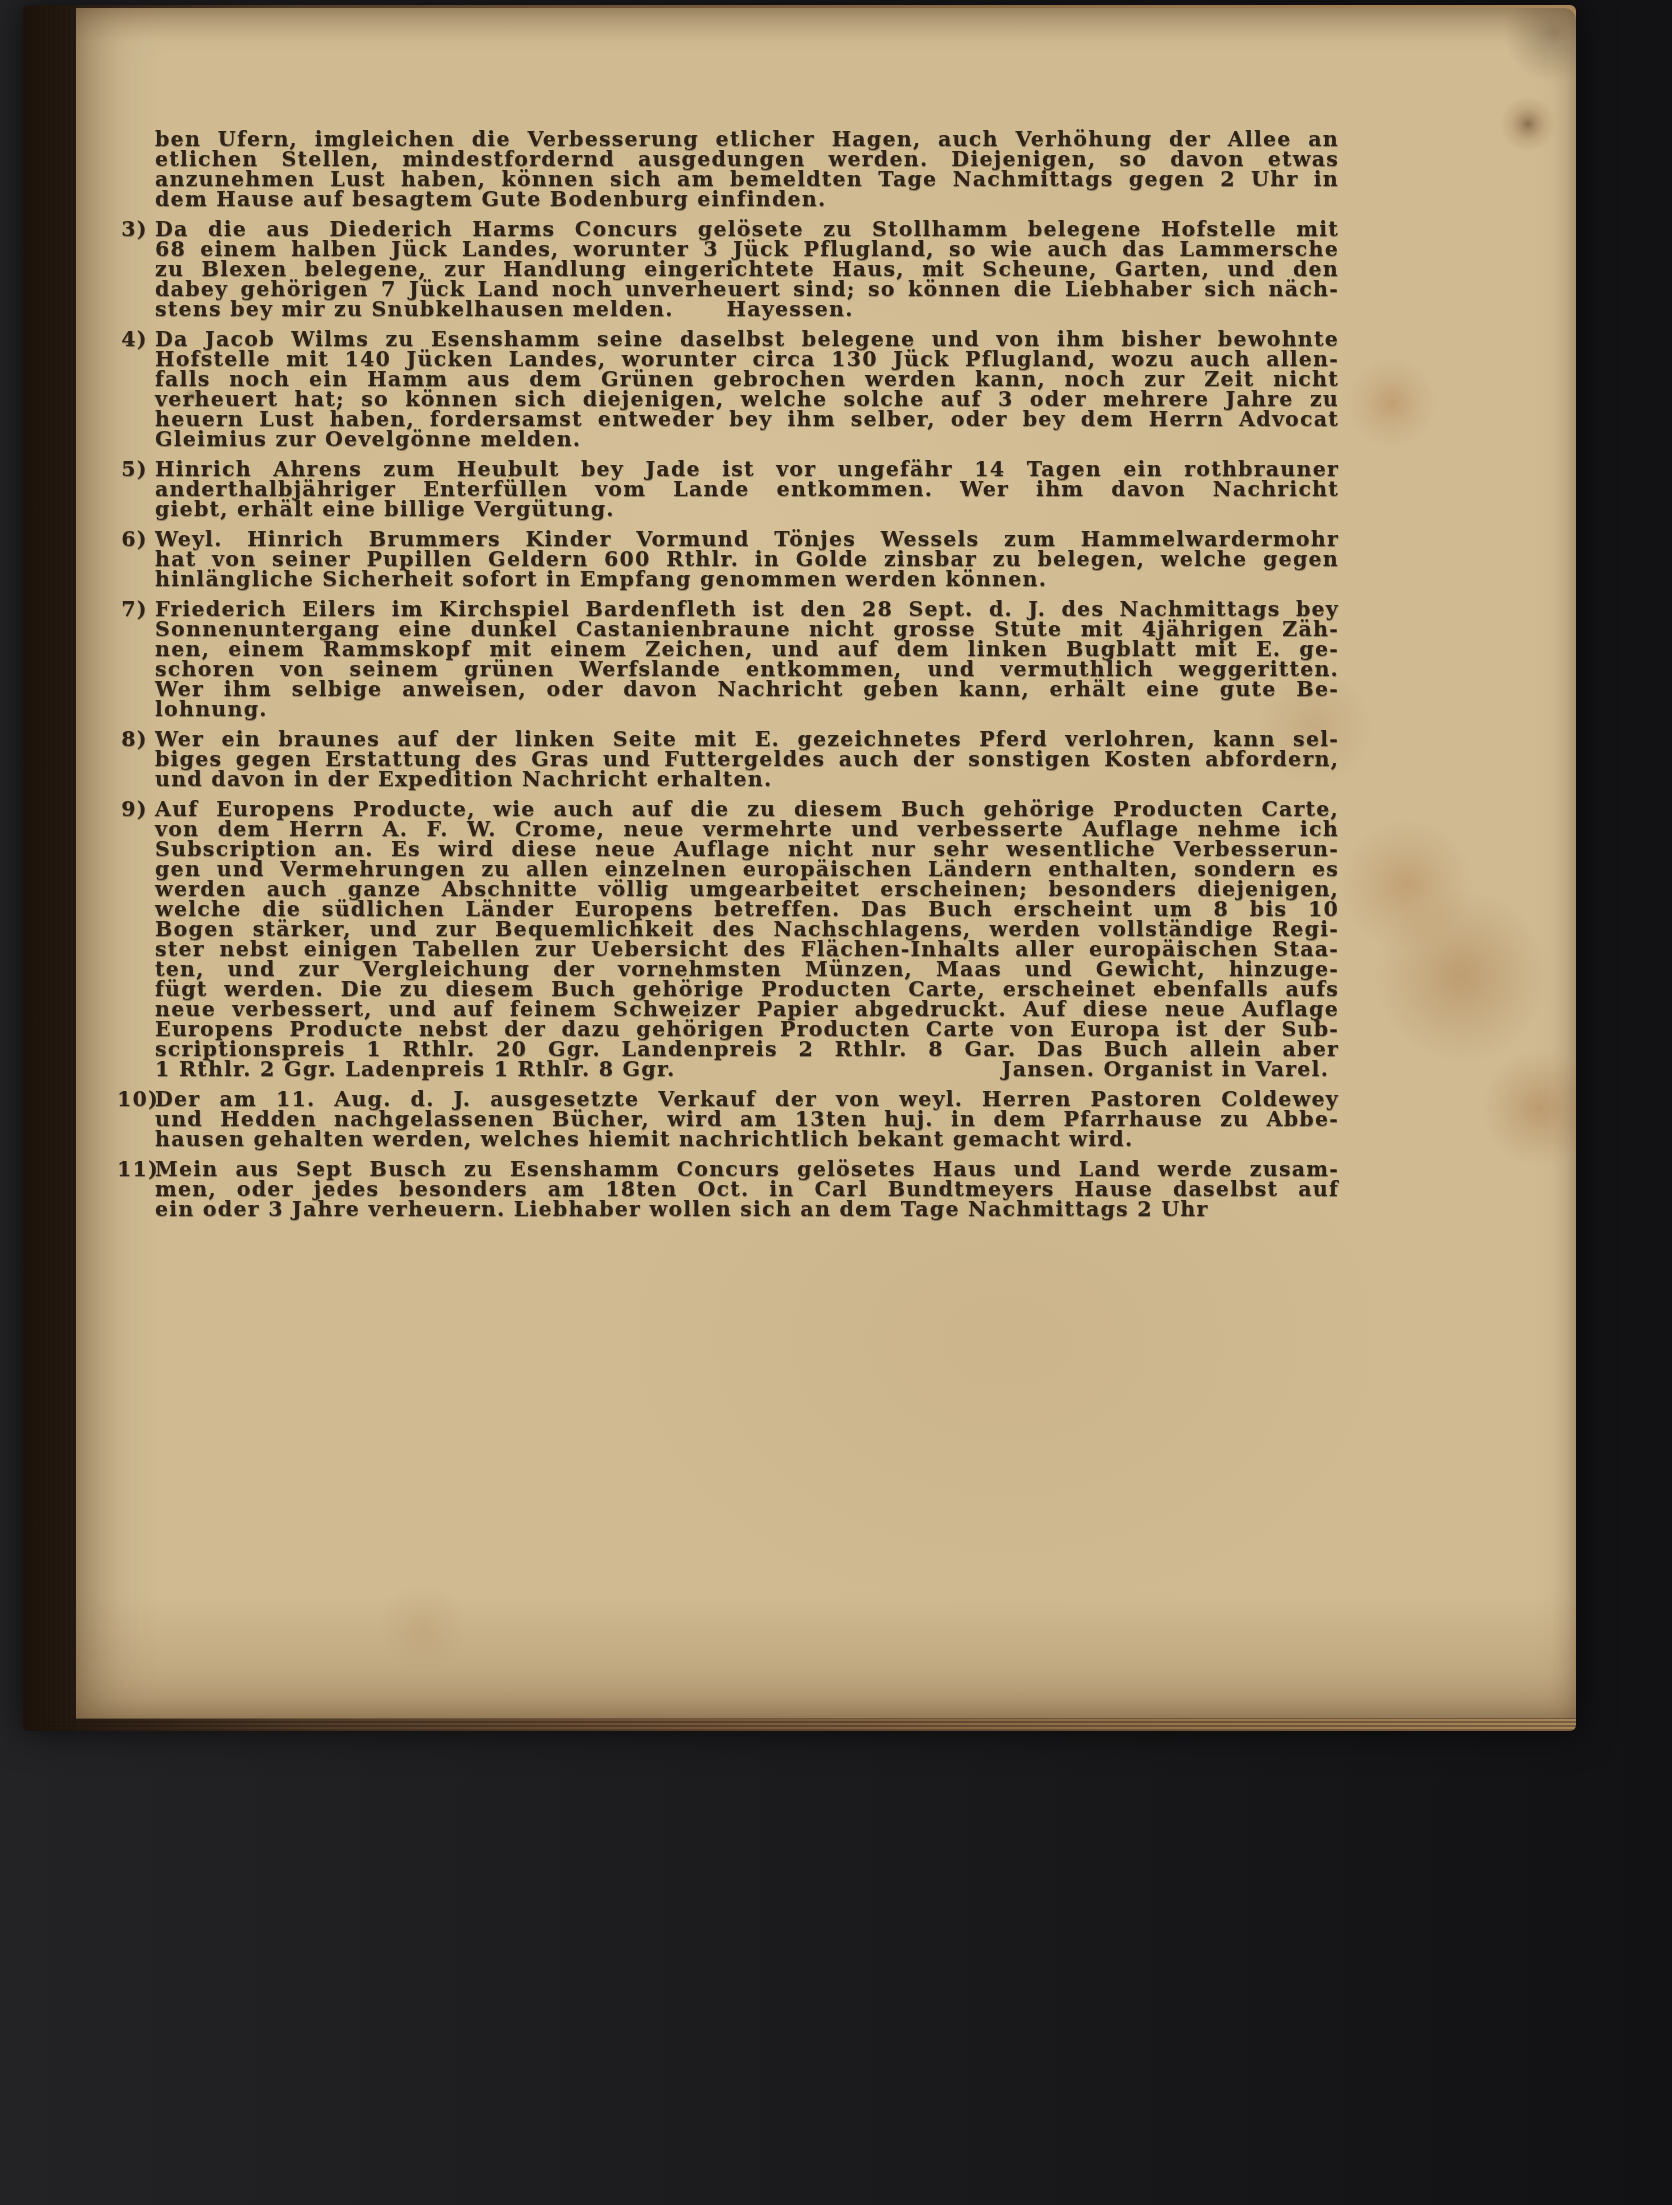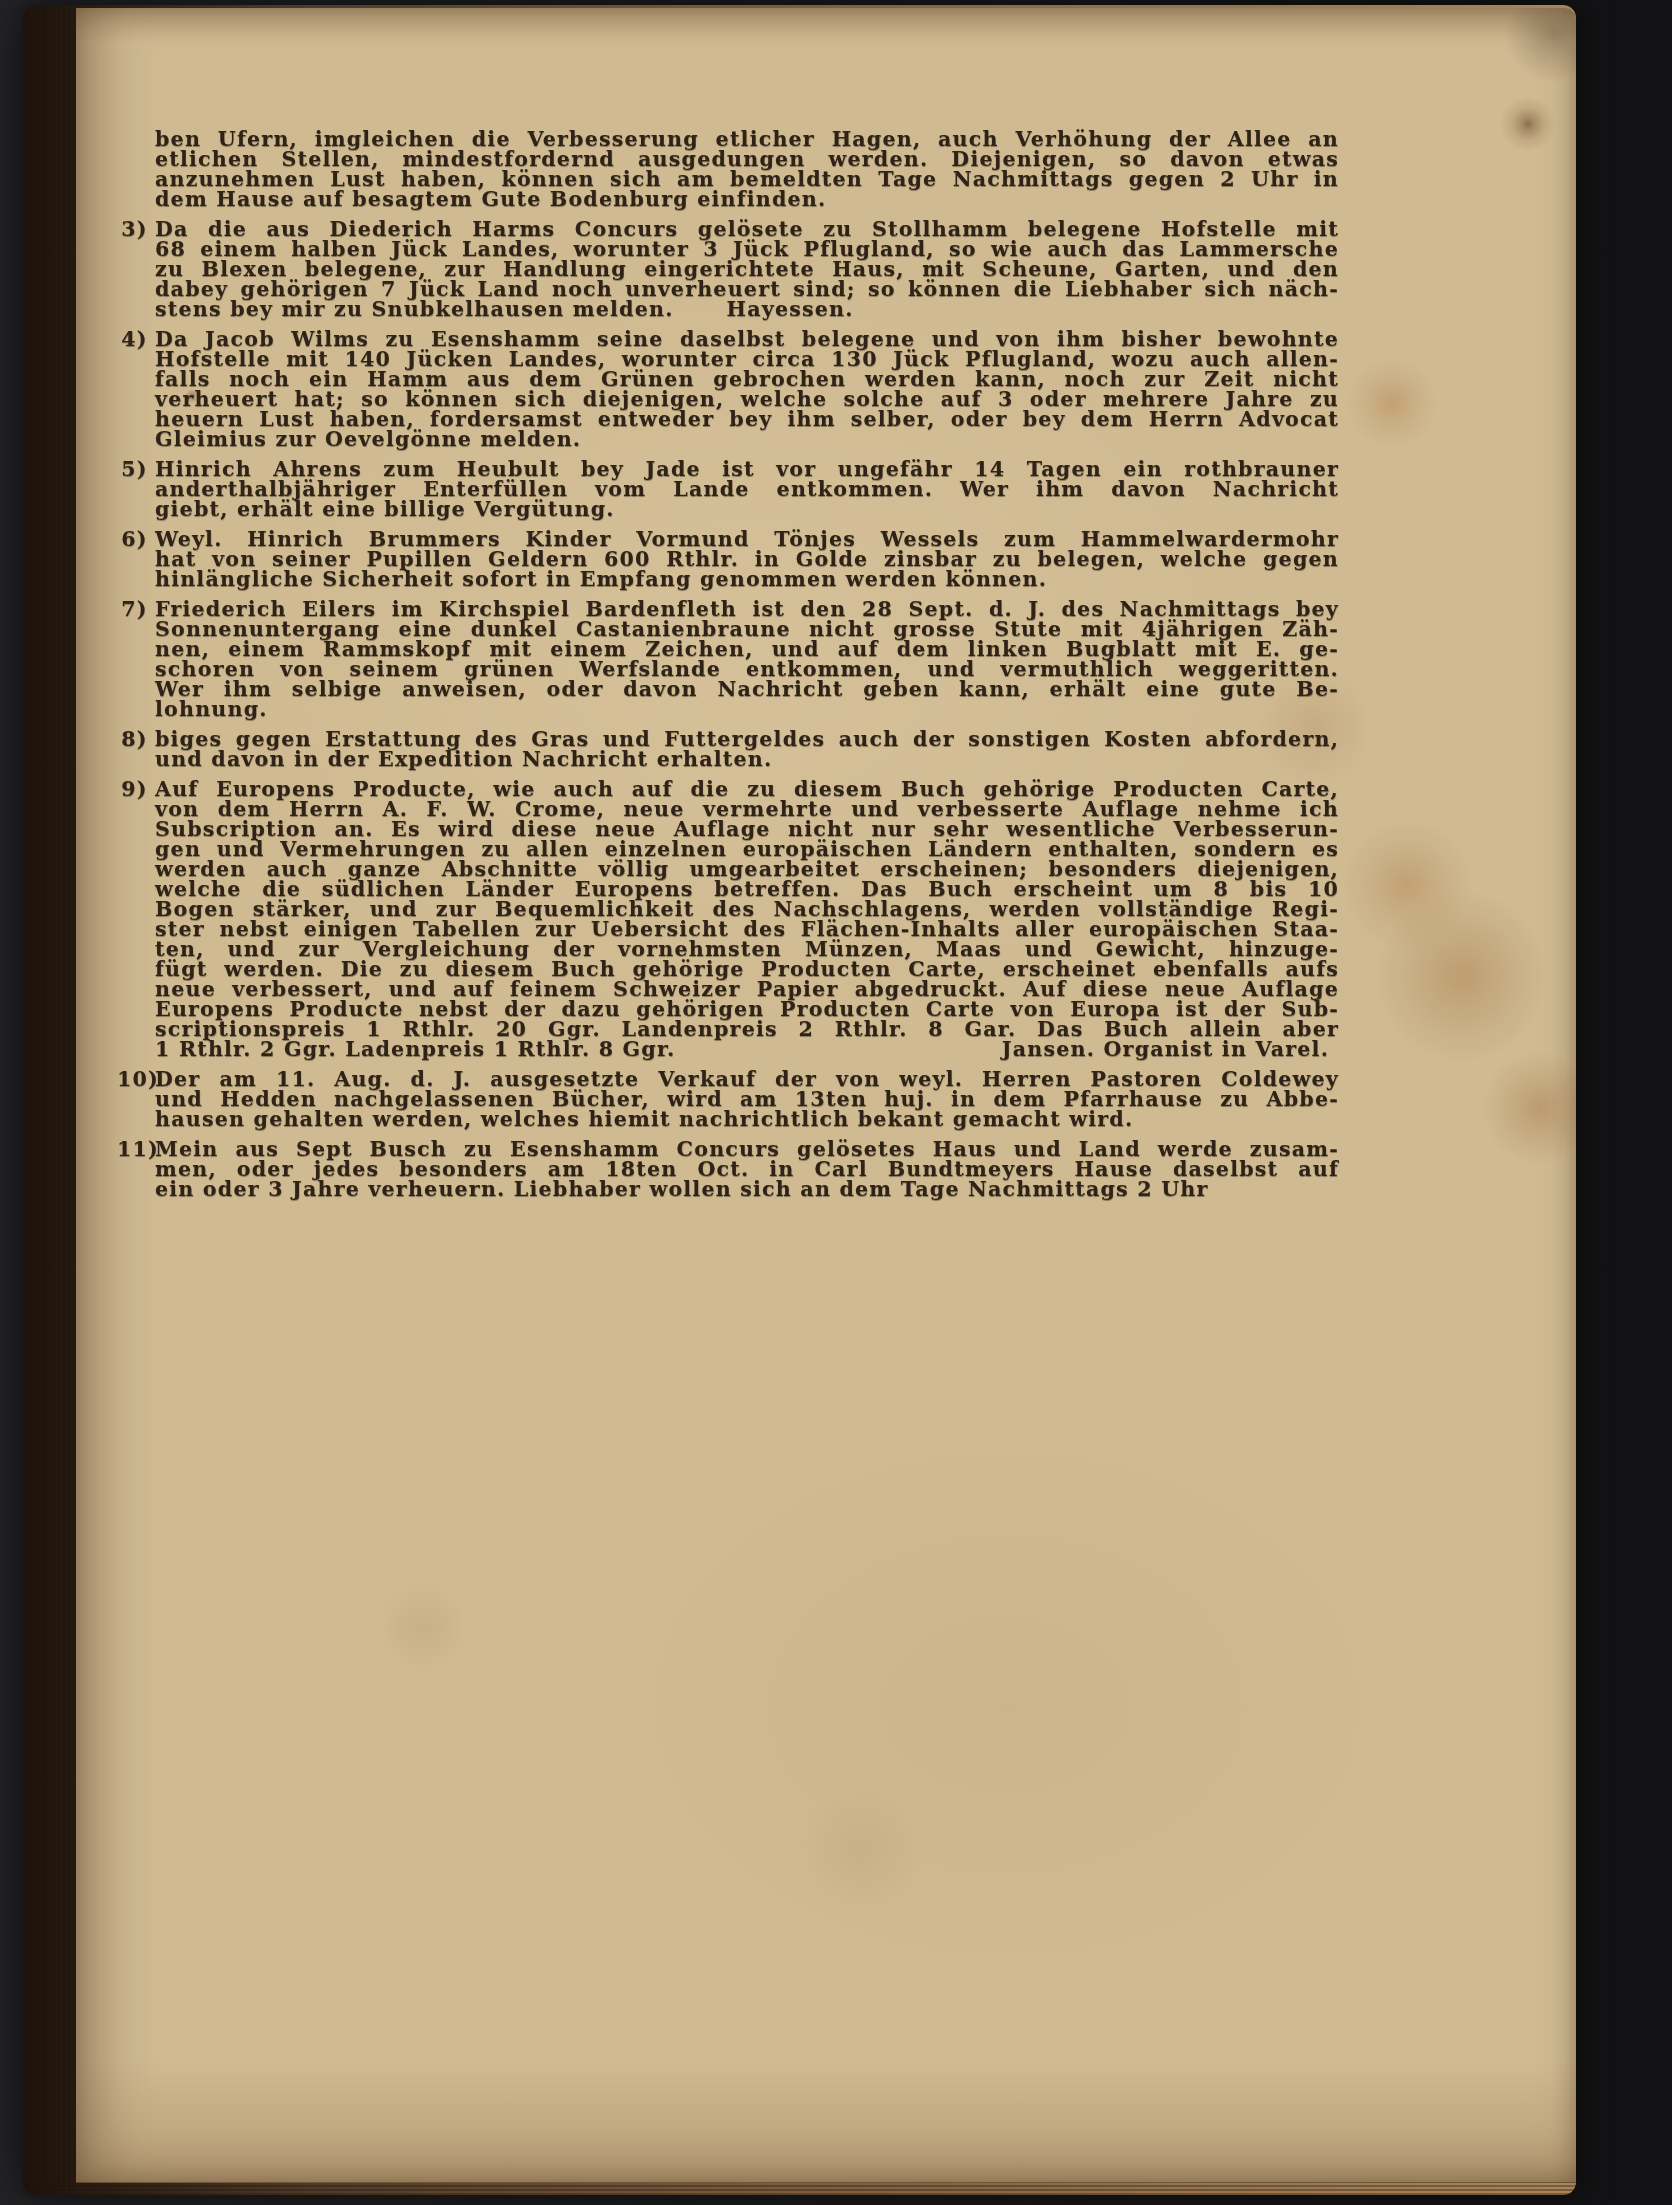--- a/index.html
+++ b/index.html
@@ -3,23 +3,23 @@
 <meta charset="utf-8">
 <style>
   * { margin:0; padding:0; box-sizing:border-box; }
   html, body { width:1673px; height:2205px; overflow:hidden; }
   body {
     position:relative;
     background: linear-gradient(90deg, #232326 0%, var(--background, #1a1a1c) 55%, #121214 100%);
     font-family: "DejaVu Serif", "Liberation Serif", serif;
   }
   .book {
-    position:absolute; left:23px; top:5px; width:1553px; height:2190px;
+    position:absolute; left:23px; top:5px; width:1553px; height:1726px;
     background: linear-gradient(90deg, #1c130c 0%, #4f3a27 18%, #77583b 45%, var(--page-edge, #96744c) 75%, #a8855a 100%);
-    border-radius:13px;
+    border-radius:6px;
     box-shadow: 0 0 37px rgba(0,0,0,0.65);
   }
   .book::before { 
     content:""; position:absolute; left:0; top:0; bottom:0; width:53px;
     background: repeating-linear-gradient(90deg, rgba(30,18,10,0.38) 0 1.7px, rgba(0,0,0,0) 1.7px 5px);
   }
   .book::after { 
     content:""; position:absolute; left:0; right:0; bottom:0; height:13.2px;
     background: repeating-linear-gradient(0deg, rgba(30,18,10,0.35) 0 1.7px, rgba(0,0,0,0) 1.7px 4.1px);
   }
@@ -127,20 +127,21 @@
             <div class="line">Sonnenuntergang eine dunkel Castanienbraune nicht grosse Stute mit 4jährigen Zäh-</div>
             <div class="line">nen, einem Rammskopf mit einem Zeichen, und auf dem linken Bugblatt mit E. ge-</div>
             <div class="line">schoren von seinem grünen Werfslande entkommen, und vermuthlich weggeritten.</div>
             <div class="line">Wer ihm selbige anweisen, oder davon Nachricht geben kann, erhält eine gute Be-</div>
             <div class="line last">lohnung.</div>
           </div>
         </div>
         <div class="para">
           <div class="num">8)</div>
           <div class="lines">
+            <div class="line">Wer ein braunes auf der linken Seite mit E. gezeichnetes Pferd verlohren, kann sel-</div>
             <div class="line">biges gegen Erstattung des Gras und Futtergeldes auch der sonstigen Kosten abfordern,</div>
             <div class="line last">und davon in der Expedition Nachricht erhalten.</div>
           </div>
         </div>
         <div class="para">
           <div class="num">9)</div>
           <div class="lines">
             <div class="line">Auf Europens Producte, wie auch auf die zu diesem Buch gehörige Producten Carte,</div>
             <div class="line">von dem Herrn A. F. W. Crome, neue vermehrte und verbesserte Auflage nehme ich</div>
             <div class="line">Subscription an.  Es wird diese neue Auflage nicht nur sehr wesentliche Verbesserun-</div>

